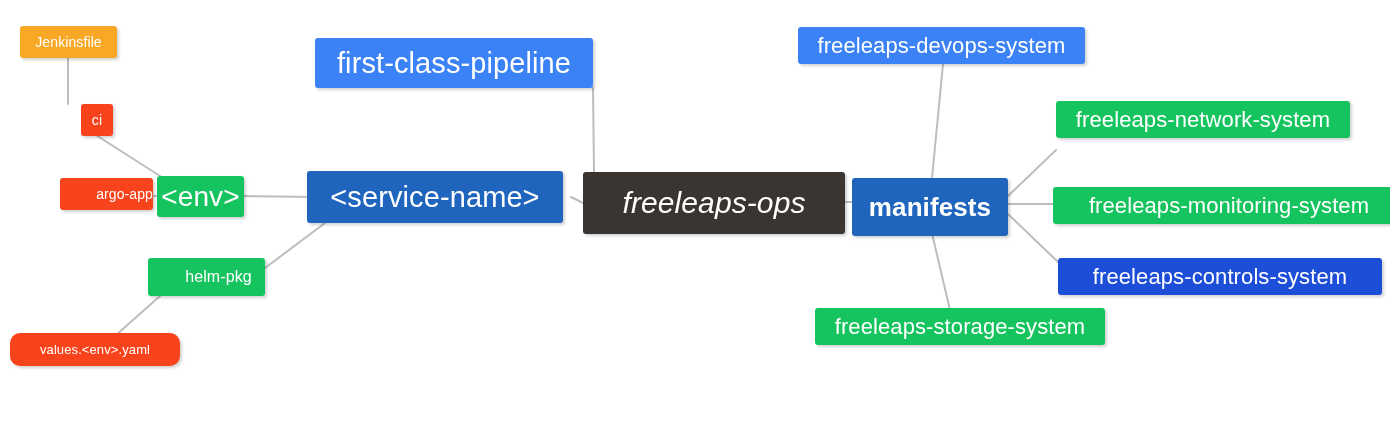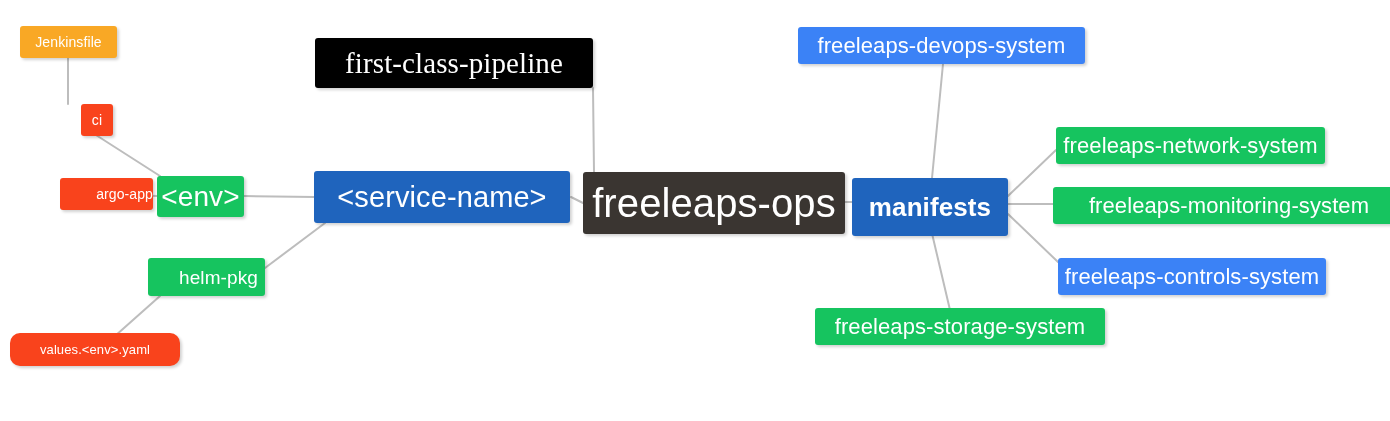--- a/index.html
+++ b/index.html
@@ -36,38 +36,39 @@
     box-shadow: 2px 2px 3px rgba(0,0,0,0.18);
     line-height: 1;
   }
   .node-label {
     display: block;
     pointer-events: none;
   }
   
   .lvl-root {
     background: #3a3531;
-    font-size: 40px;
+    font-size: 30px;
+    font-style: italic;
   }
   .lvl-blue-big {
     background: #1f64bd;
     font-size: 29px;
   }
   .lvl-blue-mid {
     background: #1f64bd;
     font-size: 26px;
   }
   .lvl-green-big {
     background: #1fc465;
     font-size: 28px;
     align-items: center;
   }
   .lvl-green-mid {
     background: #16bd5e;
-    font-size: 19px;
+    font-size: 16px;
     padding-left: 24px;
   }
   .lvl-green-small {
     background: #16c45f;
     font-size: 22px;
   }
   .lvl-orange {
     background: #f9a825;
     font-size: 14px;
   }
@@ -98,45 +99,45 @@
       <path d="M 932 178 L 943 64" stroke="#bdbdbd" stroke-width="2" fill="none" stroke-linecap="round"></path>
       <path d="M 1008 196 L 1056 150" stroke="#bdbdbd" stroke-width="2" fill="none" stroke-linecap="round"></path>
       <path d="M 1008 204 L 1053 204" stroke="#bdbdbd" stroke-width="2" fill="none" stroke-linecap="round"></path>
       <path d="M 1008 214 L 1058 262" stroke="#bdbdbd" stroke-width="2" fill="none" stroke-linecap="round"></path>
       <path d="M 930 225 L 950 310" stroke="#bdbdbd" stroke-width="2" fill="none" stroke-linecap="round"></path>
     </svg>
   <div id="node-layer">
       <div class="node lvl-root" style="left: 583px; top: 172px; width: 262px; height: 62px; background: rgb(58, 53, 49);">
         <span class="node-label">freeleaps-ops</span>
       </div>
-      <div class="node lvl-blue-big" style="left: 314px; top: 171px; width: 256px; height: 52px; background: rgb(31, 100, 189); text-align: right;">
+      <div class="node lvl-blue-big" style="left: 307px; top: 171px; width: 256px; height: 52px; background: rgb(31, 100, 189); text-align: right;">
         <span class="node-label">&lt;service-name&gt;</span>
       </div>
-      <div class="node lvl-blue-big" style="left: 315px; top: 38px; width: 278px; height: 50px; background: #000000; font-family: Liberation Serif, serif;">
+      <div class="node lvl-blue-big" style="left: 315px; top: 38px; width: 278px; height: 50px; background: #3b82f6;">
         <span class="node-label">first-class-pipeline</span>
       </div>
       <div class="node lvl-blue-mid" style="left: 852px; top: 178px; width: 156px; height: 58px; background: rgb(31, 100, 189); font-weight: bold;">
         <span class="node-label">manifests</span>
       </div>
       <div class="node lvl-green-big" style="left: 157px; top: 176px; width: 87px; height: 41px; background: rgb(22, 196, 95);">
         <span class="node-label">&lt;env&gt;</span>
       </div>
       <div class="node lvl-green-mid" style="left: 148px; top: 258px; width: 117px; height: 38px; background: rgb(22, 196, 95);">
         <span class="node-label">helm-pkg</span>
       </div>
       <div class="node lvl-green-small" style="left: 798px; top: 27px; width: 287px; height: 37px; background: #3b82f6;">
         <span class="node-label">freeleaps-devops-system</span>
       </div>
-      <div class="node lvl-green-small" style="left: 1056px; top: 127px; width: 269px; height: 37px; background: rgb(22, 196, 95);">
+      <div class="node lvl-green-small" style="left: 1056px; top: 101px; width: 294px; height: 37px; background: rgb(22, 196, 95);">
         <span class="node-label">freeleaps-network-system</span>
       </div>
       <div class="node lvl-green-small" style="left: 1053px; top: 187px; width: 352px; height: 37px; background: rgb(22, 196, 95);">
         <span class="node-label">freeleaps-monitoring-system</span>
       </div>
-      <div class="node lvl-green-small" style="left: 1058px; top: 258px; width: 268px; height: 37px; background: #3b82f6;">
+      <div class="node lvl-green-small" style="left: 1058px; top: 258px; width: 324px; height: 37px; background: #1d4ed8;">
         <span class="node-label">freeleaps-controls-system</span>
       </div>
       <div class="node lvl-green-small" style="left: 815px; top: 308px; width: 290px; height: 37px; background: rgb(22, 196, 95);">
         <span class="node-label">freeleaps-storage-system</span>
       </div>
       <div class="node lvl-orange" style="left: 20px; top: 26px; width: 97px; height: 32px; background: rgb(249, 168, 37);">
         <span class="node-label">Jenkinsfile</span>
       </div>
       <div class="node lvl-red" style="left: 53px; top: 104px; width: 32px; height: 32px; background: rgb(249, 67, 28);">
         <span class="node-label">ci</span>

